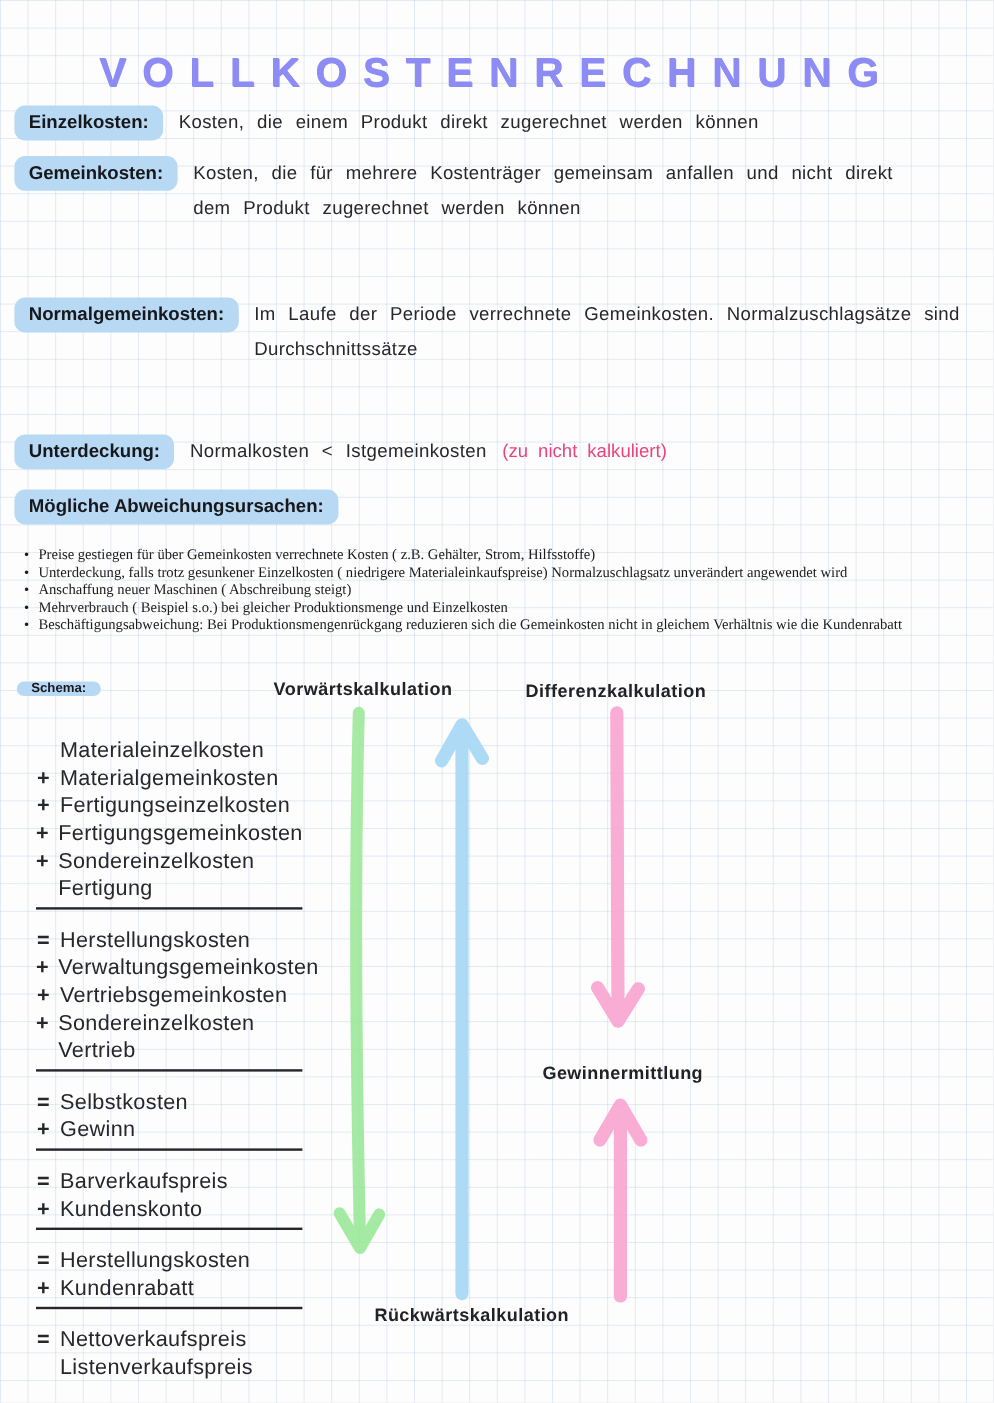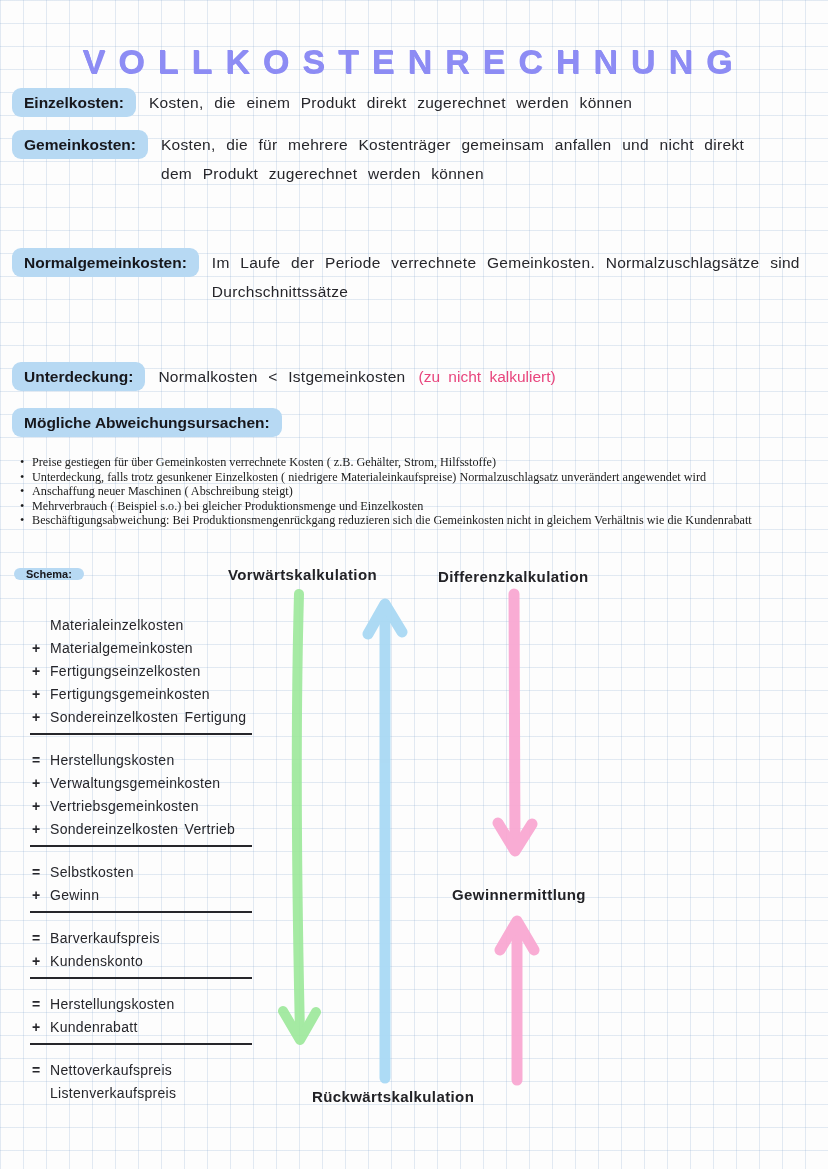--- a/index.html
+++ b/index.html
@@ -48,21 +48,21 @@
   }
   .causes li{ padding-left:12px; position:relative; }
   .causes li::before{ content:"•"; position:absolute; left:0; top:0; }
   .schema-label{ position:absolute; top:568px; left:14px; font-size:11px;}
   .collabel{
     position:absolute; font-size:15px; font-weight:700;
     letter-spacing:0.4px; word-spacing:3px; color:#222226;
   }
   .schema{
     position:absolute; top:614px; left:30px; width:222px;
-    font-size:14px; font-weight:500;
+    font-size:18px; font-weight:500;
   }
   .srow{ display:flex; gap:8px; line-height:23px; align-items:baseline;}
   .srow .op{ width:12px; text-align:center; font-weight:600;}
   .srow.u{ border-bottom:2px solid #26262b; padding-bottom:4px; margin-bottom:14px;}
   .slabel{ letter-spacing:0.3px; word-spacing:2px;}
   .arrows{ position:absolute; top:0; left:0; pointer-events:none;}
 </style>
 </head>
 <body>
 

